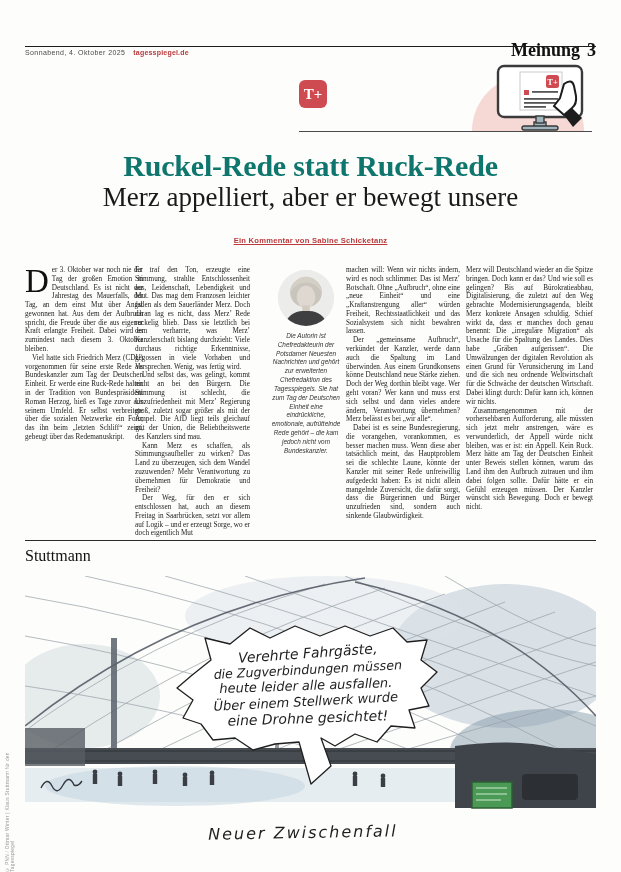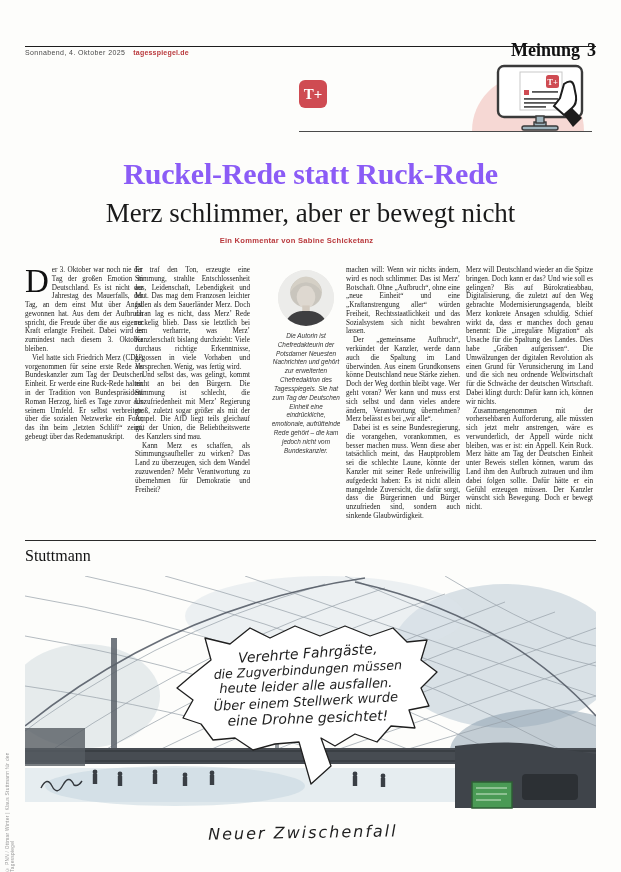--- a/index.html
+++ b/index.html
@@ -15,24 +15,24 @@
   .hdr-rule{position:absolute;left:25px;top:46px;width:571px;border-top:1.6px solid #1d1d1d;}
   
   .promo{position:absolute;left:299px;top:62px;width:293px;height:69px;border-bottom:1px solid #4a4a4a;}
   .tplus{position:absolute;left:0;top:18px;width:28px;height:28px;border-radius:6px;
          background:#cf4b52;color:#fff;font-weight:bold;font-size:15px;text-align:center;line-height:28px;}
   .promo-text{position:absolute;left:37px;top:16px;width:148px;font-size:8.2px;line-height:1.5;color:#222;}
   .promo-text b{font-weight:bold;}
   .promo-art{position:absolute;right:0;top:0;}
   
   .headline{position:absolute;left:25px;top:150px;width:571px;text-align:center;}
-  .headline h1{margin:8px;font-size:30px;line-height:1.08;font-weight:bold;color:#8b5cf6;letter-spacing:-.2px;}
+  .headline h1{margin:0;font-size:30px;line-height:1.08;font-weight:bold;color:#0f766e;letter-spacing:-.2px;}
   .headline h2{margin:0;font-size:27px;line-height:1.15;font-weight:normal;color:#1a1a1a;}
-  .kicker{position:absolute;left:11px;top:236px;width:571px;text-align:center;
-          font-family:"Liberation Sans",sans-serif;font-size:7.6px;font-weight:bold;color:#b9393d;letter-spacing:.25px;}
+  .kicker{position:absolute;left:25px;top:236px;width:571px;text-align:center;
+          font-family:"Liberation Sans",sans-serif;font-size:7.6px;font-weight:bold;color:#b9393d;letter-spacing:.25px;text-decoration:underline;}
   
   .article{position:absolute;left:25px;top:266px;width:571px;height:276px;overflow:hidden;}
   .col{position:absolute;top:0;height:276px;font-size:7.2px;line-height:1.22;text-align:justify;overflow:hidden;}
   .col p{margin:0;}
   .col p + p{text-indent:7px;}
   .c1{left:0;width:118px;}
   .c2{left:110px;width:115px;}
   .c3{left:246px;width:70px;text-align:center;}
   .c4{left:321px;width:114px;}
   .c5{left:441px;width:127px;}
@@ -82,33 +82,34 @@
       </g>
       <g>
         <path d="M96,22 q8,-6 10,2 l2,10 q1,8 -4,12 l-8,7 -10,-9 6,-8 z" fill="#ffffff" stroke="#1c1c1c" stroke-width="2"></path>
         <path d="M96,53 l8,-7 10,10 -9,9 z" fill="#1c1c1c"></path>
       </g>
     </svg>
   </div>
 
   <div class="headline">
     <h1>Ruckel-Rede statt Ruck-Rede</h1>
-    <h2>Merz schlimmer, aber er bewegt nicht</h2>
+    <h2>Merz appelliert, aber er bewegt unsere</h2>
   </div>
   <div class="kicker">Ein Kommentar von Sabine Schicketanz</div>
 
   <div class="article">
     <div class="col c1">
       <p><span class="dropcap">D</span><span>er 3. Oktober war noch nie der Tag der großen Emotion in Deutschland. Es ist nicht der Jahrestag des Mauerfalls, der Tag, an dem einst Mut über Angst gewonnen hat. Aus dem der Aufbruch spricht, die Freude über die aus eigener Kraft erlangte Freiheit. Dabei wird es zumindest nach diesem 3. Oktober bleiben.</span></p>
       <p>Viel hatte sich Friedrich Merz (CDU) vorgenommen für seine erste Rede als Bundeskanzler zum Tag der Deutschen Einheit. Er werde eine Ruck-Rede halten in der Tradition von Bundespräsident Roman Herzog, hieß es Tage zuvor aus seinem Umfeld. Er selbst verbreitete über die sozialen Netzwerke ein Foto, das ihn beim „letzten Schliff“ zeigt, gebeugt über das Redemanuskript.</p>
     </div>
     <div class="col c2">
       <p>Er traf den Ton, erzeugte eine Stimmung, strahlte Entschlossenheit aus, Leidenschaft, Lebendigkeit und Mut. Das mag dem Franzosen leichter fallen als dem Sauerländer Merz. Doch daran lag es nicht, dass Merz’ Rede ruckelig blieb. Dass sie letztlich bei dem verharrte, was Merz’ Kanzlerschaft bislang durchzieht: Viele durchaus richtige Erkenntnisse, gegossen in viele Vorhaben und Versprechen. Wenig, was fertig wird.</p>
       <p>Und selbst das, was gelingt, kommt nicht an bei den Bürgern. Die Stimmung ist schlecht, die Unzufriedenheit mit Merz’ Regierung groß, zuletzt sogar größer als mit der Ampel. Die AfD liegt teils gleichauf mit der Union, die Beliebtheitswerte des Kanzlers sind mau.</p>
       <p>Kann Merz es schaffen, als Stimmungsaufheller zu wirken? Das Land zu überzeugen, sich dem Wandel zuzuwenden? Mehr Verantwortung zu übernehmen für Demokratie und Freiheit?</p>
+      <p>Der Weg, für den er sich entschlossen hat, auch an diesem Freitag in Saarbrücken, setzt vor allem auf Logik – und er erzeugt Sorge, wo er doch eigentlich Mut</p>
     </div>
     <div class="col c3">
       <div class="portrait">
         <svg width="56" height="56" viewBox="0 0 60 60">
           <circle cx="30" cy="30" r="30" fill="#ececea"></circle>
           <ellipse cx="30" cy="24" rx="17" ry="16" fill="#c9c5bd"></ellipse>
           <ellipse cx="30" cy="29" rx="10" ry="12" fill="#ded8d0"></ellipse>
           <path d="M13,24 Q16,8 30,7 Q44,8 47,24 Q42,14 30,13 Q18,14 13,24 Z" fill="#d5d0c6"></path>
           <rect x="26" y="38" width="8" height="7" fill="#d3cabf"></rect>
           <path d="M6,60 Q13,42 30,44 Q47,42 54,60 Z" fill="#3f3f41"></path>

